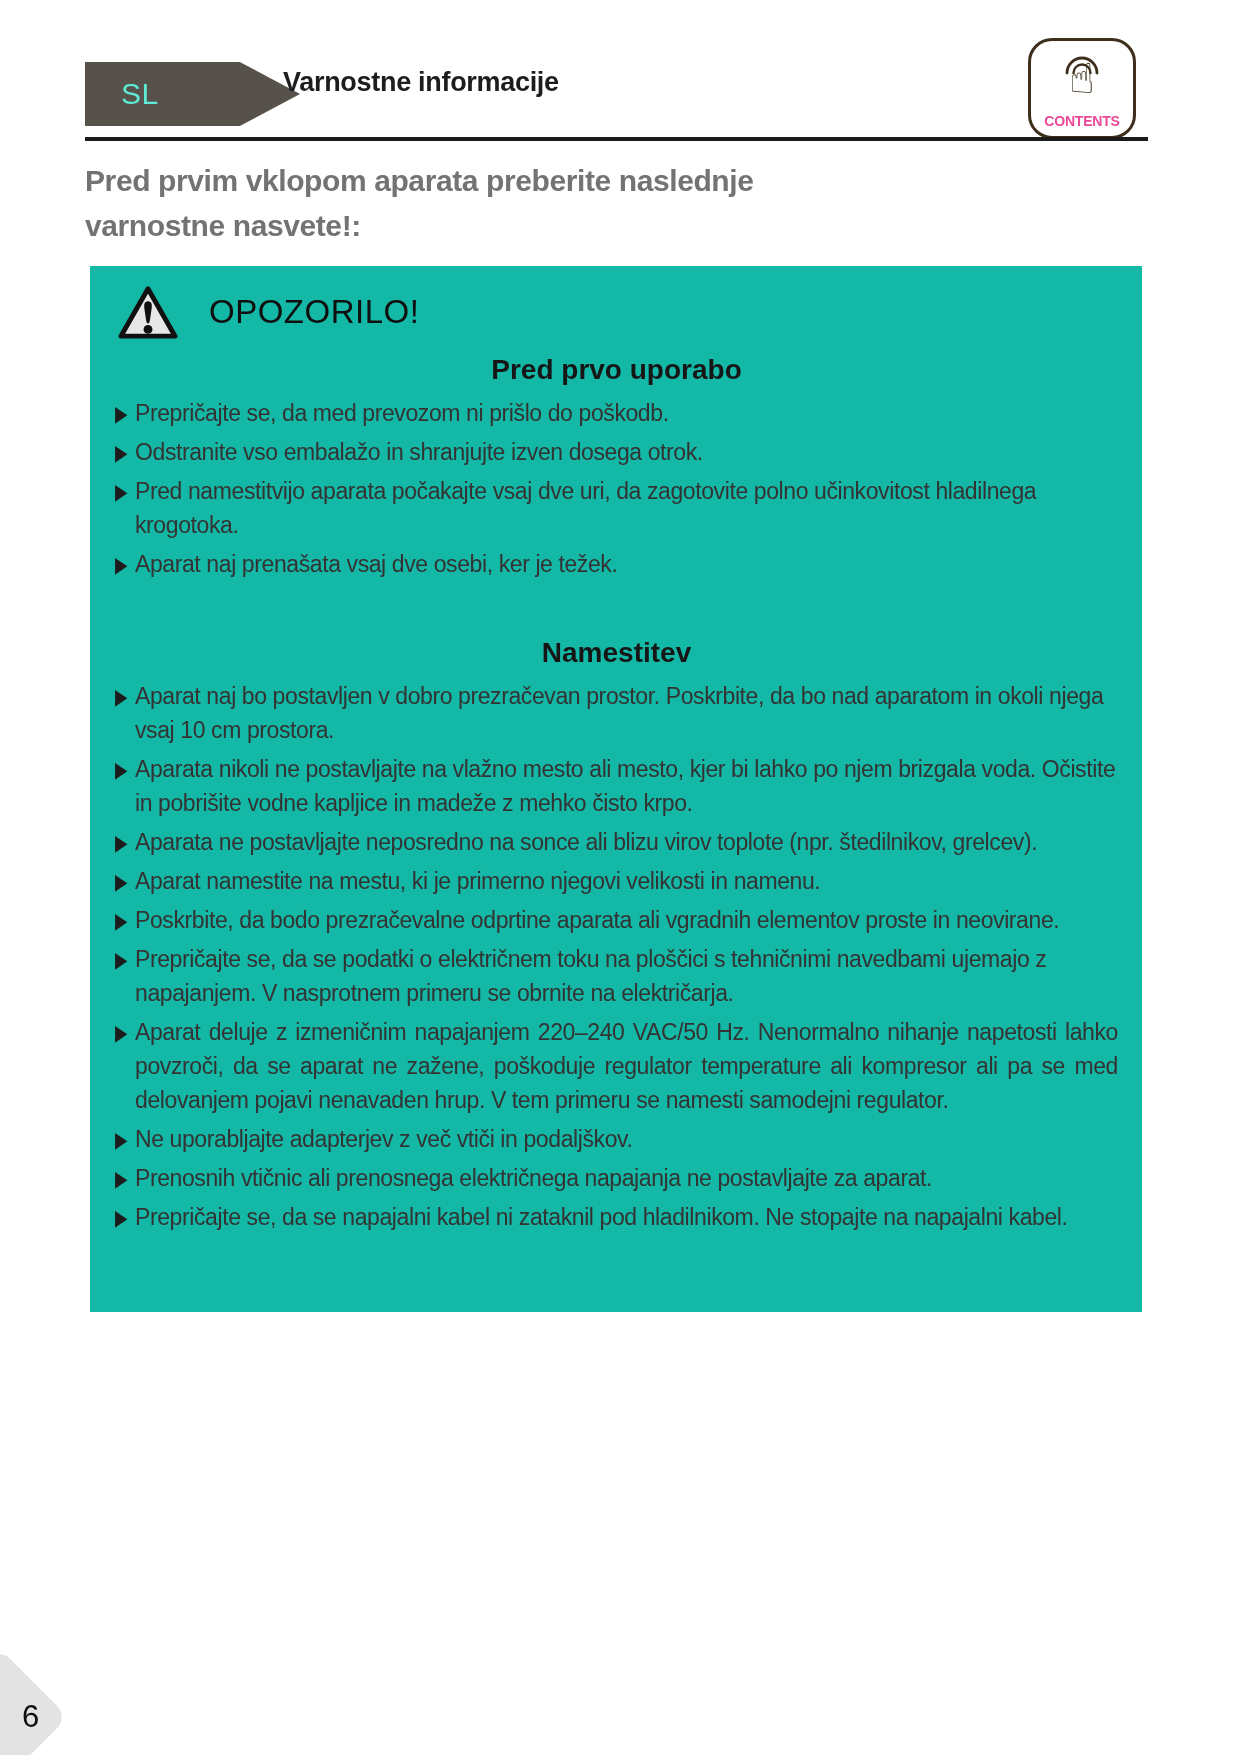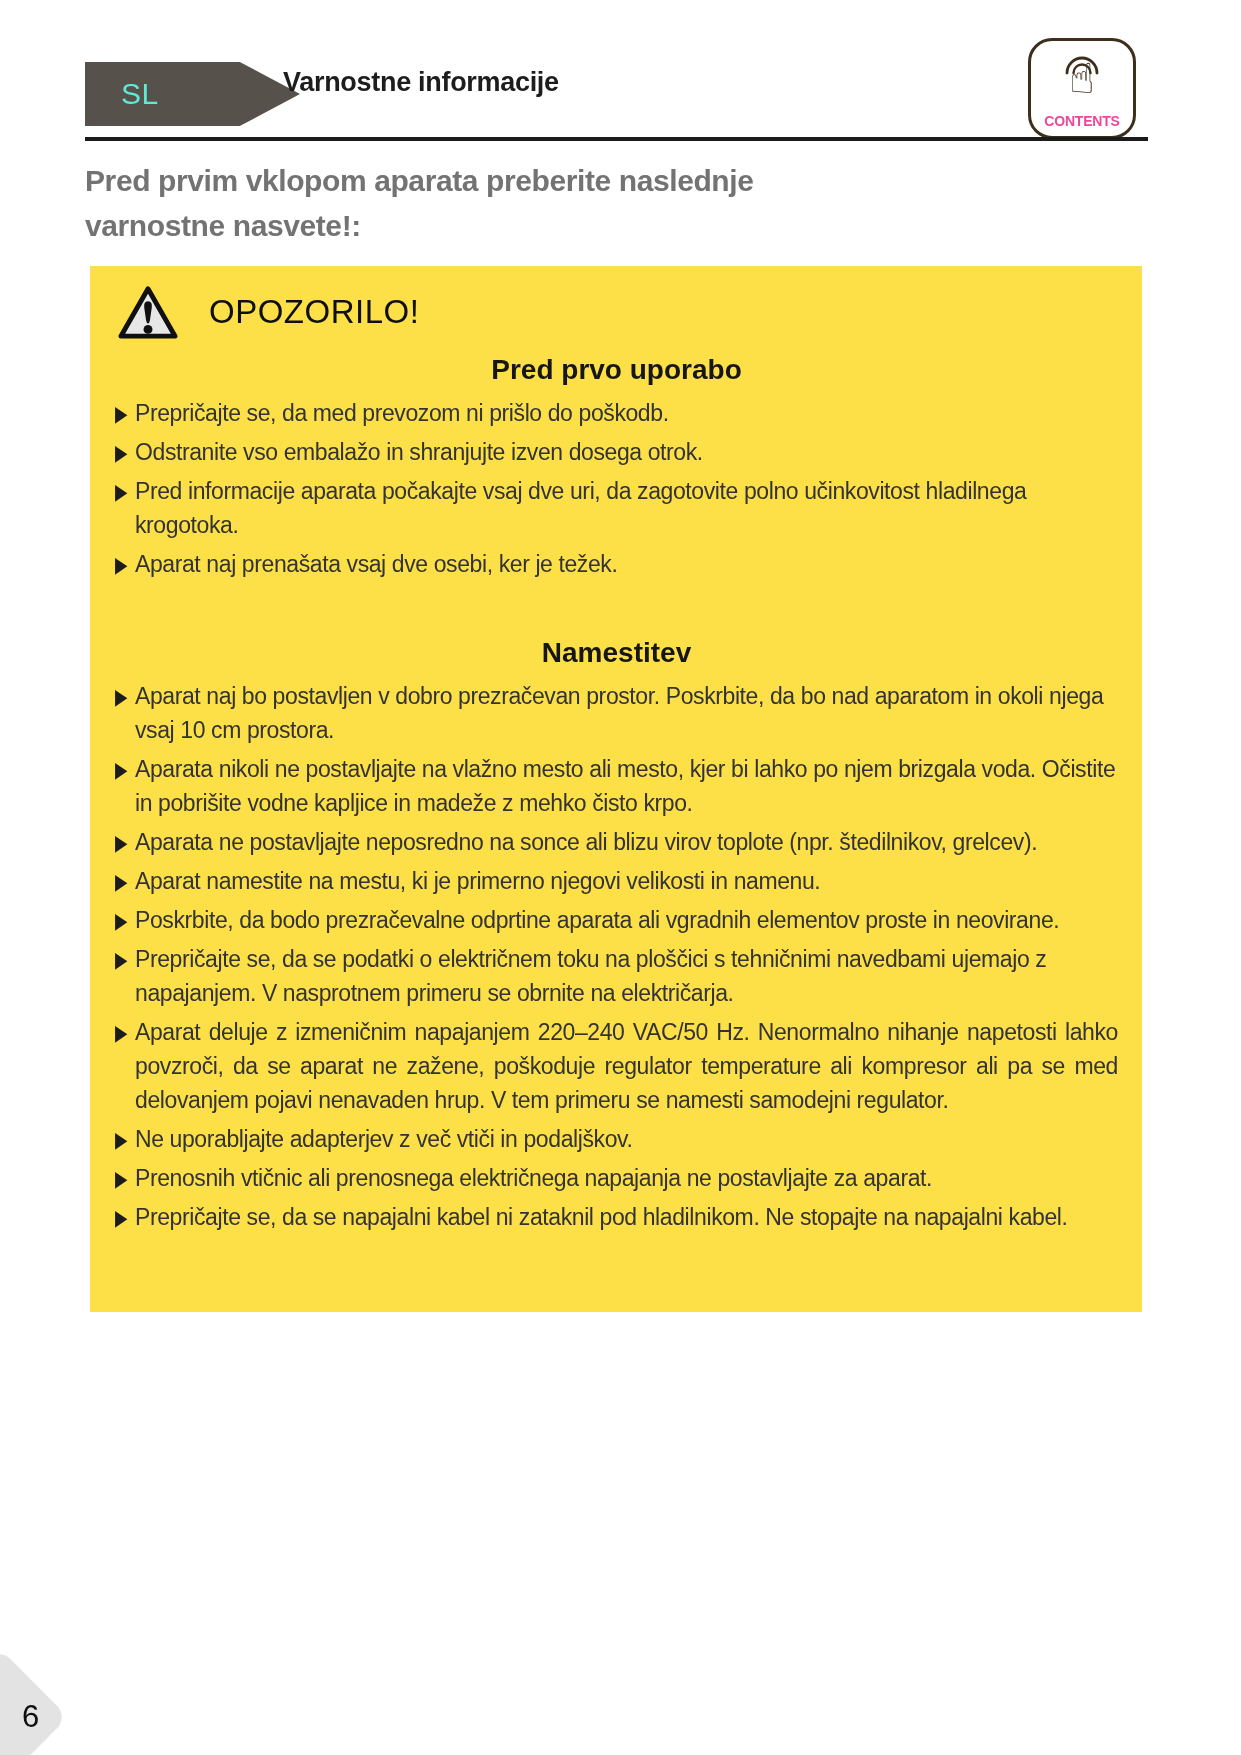--- a/index.html
+++ b/index.html
@@ -38,21 +38,21 @@
   
   .intro-title{
     position:absolute;left:85px;top:158px;margin:0;
     font-size:30px;font-weight:600;line-height:45px;letter-spacing:-.4px;
     color:#737373;white-space:pre-line;
   }
 
   
   .warning-box{
     position:absolute;left:90px;top:266px;width:1052px;height:1046px;
-    background:#fde047;box-sizing:border-box;
+    background:#14b8a6;box-sizing:border-box;
     padding:14px 24px 16px 23px;overflow:hidden;
   }
   .warning-head{display:flex;align-items:center;gap:28px;margin:2px 0 12px 2px;}
   .warning-label{font-size:33px;font-weight:400;color:#0f0f0f;letter-spacing:.5px;}
 
   .section-heading{
     font-size:28px;font-weight:700;color:#161616;margin:4px 0 10px 0;text-align:center;
   }
   .bullet-list + .section-heading{margin-top:56px;}
   .bullet-list{list-style:none;margin:0;padding:0;}
@@ -120,21 +120,21 @@
           <li class="bullet-item">
             <span class="marker">▶</span>
             <span class="bullet-text">Prepričajte se, da med prevozom ni prišlo do poškodb.</span>
           </li>
           <li class="bullet-item">
             <span class="marker">▶</span>
             <span class="bullet-text">Odstranite vso embalažo in shranjujte izven dosega otrok.</span>
           </li>
           <li class="bullet-item">
             <span class="marker">▶</span>
-            <span class="bullet-text">Pred informacije aparata počakajte vsaj dve uri, da zagotovite polno učinkovitost hladilnega krogotoka.</span>
+            <span class="bullet-text">Pred namestitvijo aparata počakajte vsaj dve uri, da zagotovite polno učinkovitost hladilnega krogotoka.</span>
           </li>
           <li class="bullet-item">
             <span class="marker">▶</span>
             <span class="bullet-text">Aparat naj prenašata vsaj dve osebi, ker je težek.</span>
           </li>
         </ul>
         <h3 class="section-heading">Namestitev</h3>
         <ul class="bullet-list">
           <li class="bullet-item">
             <span class="marker">▶</span>

